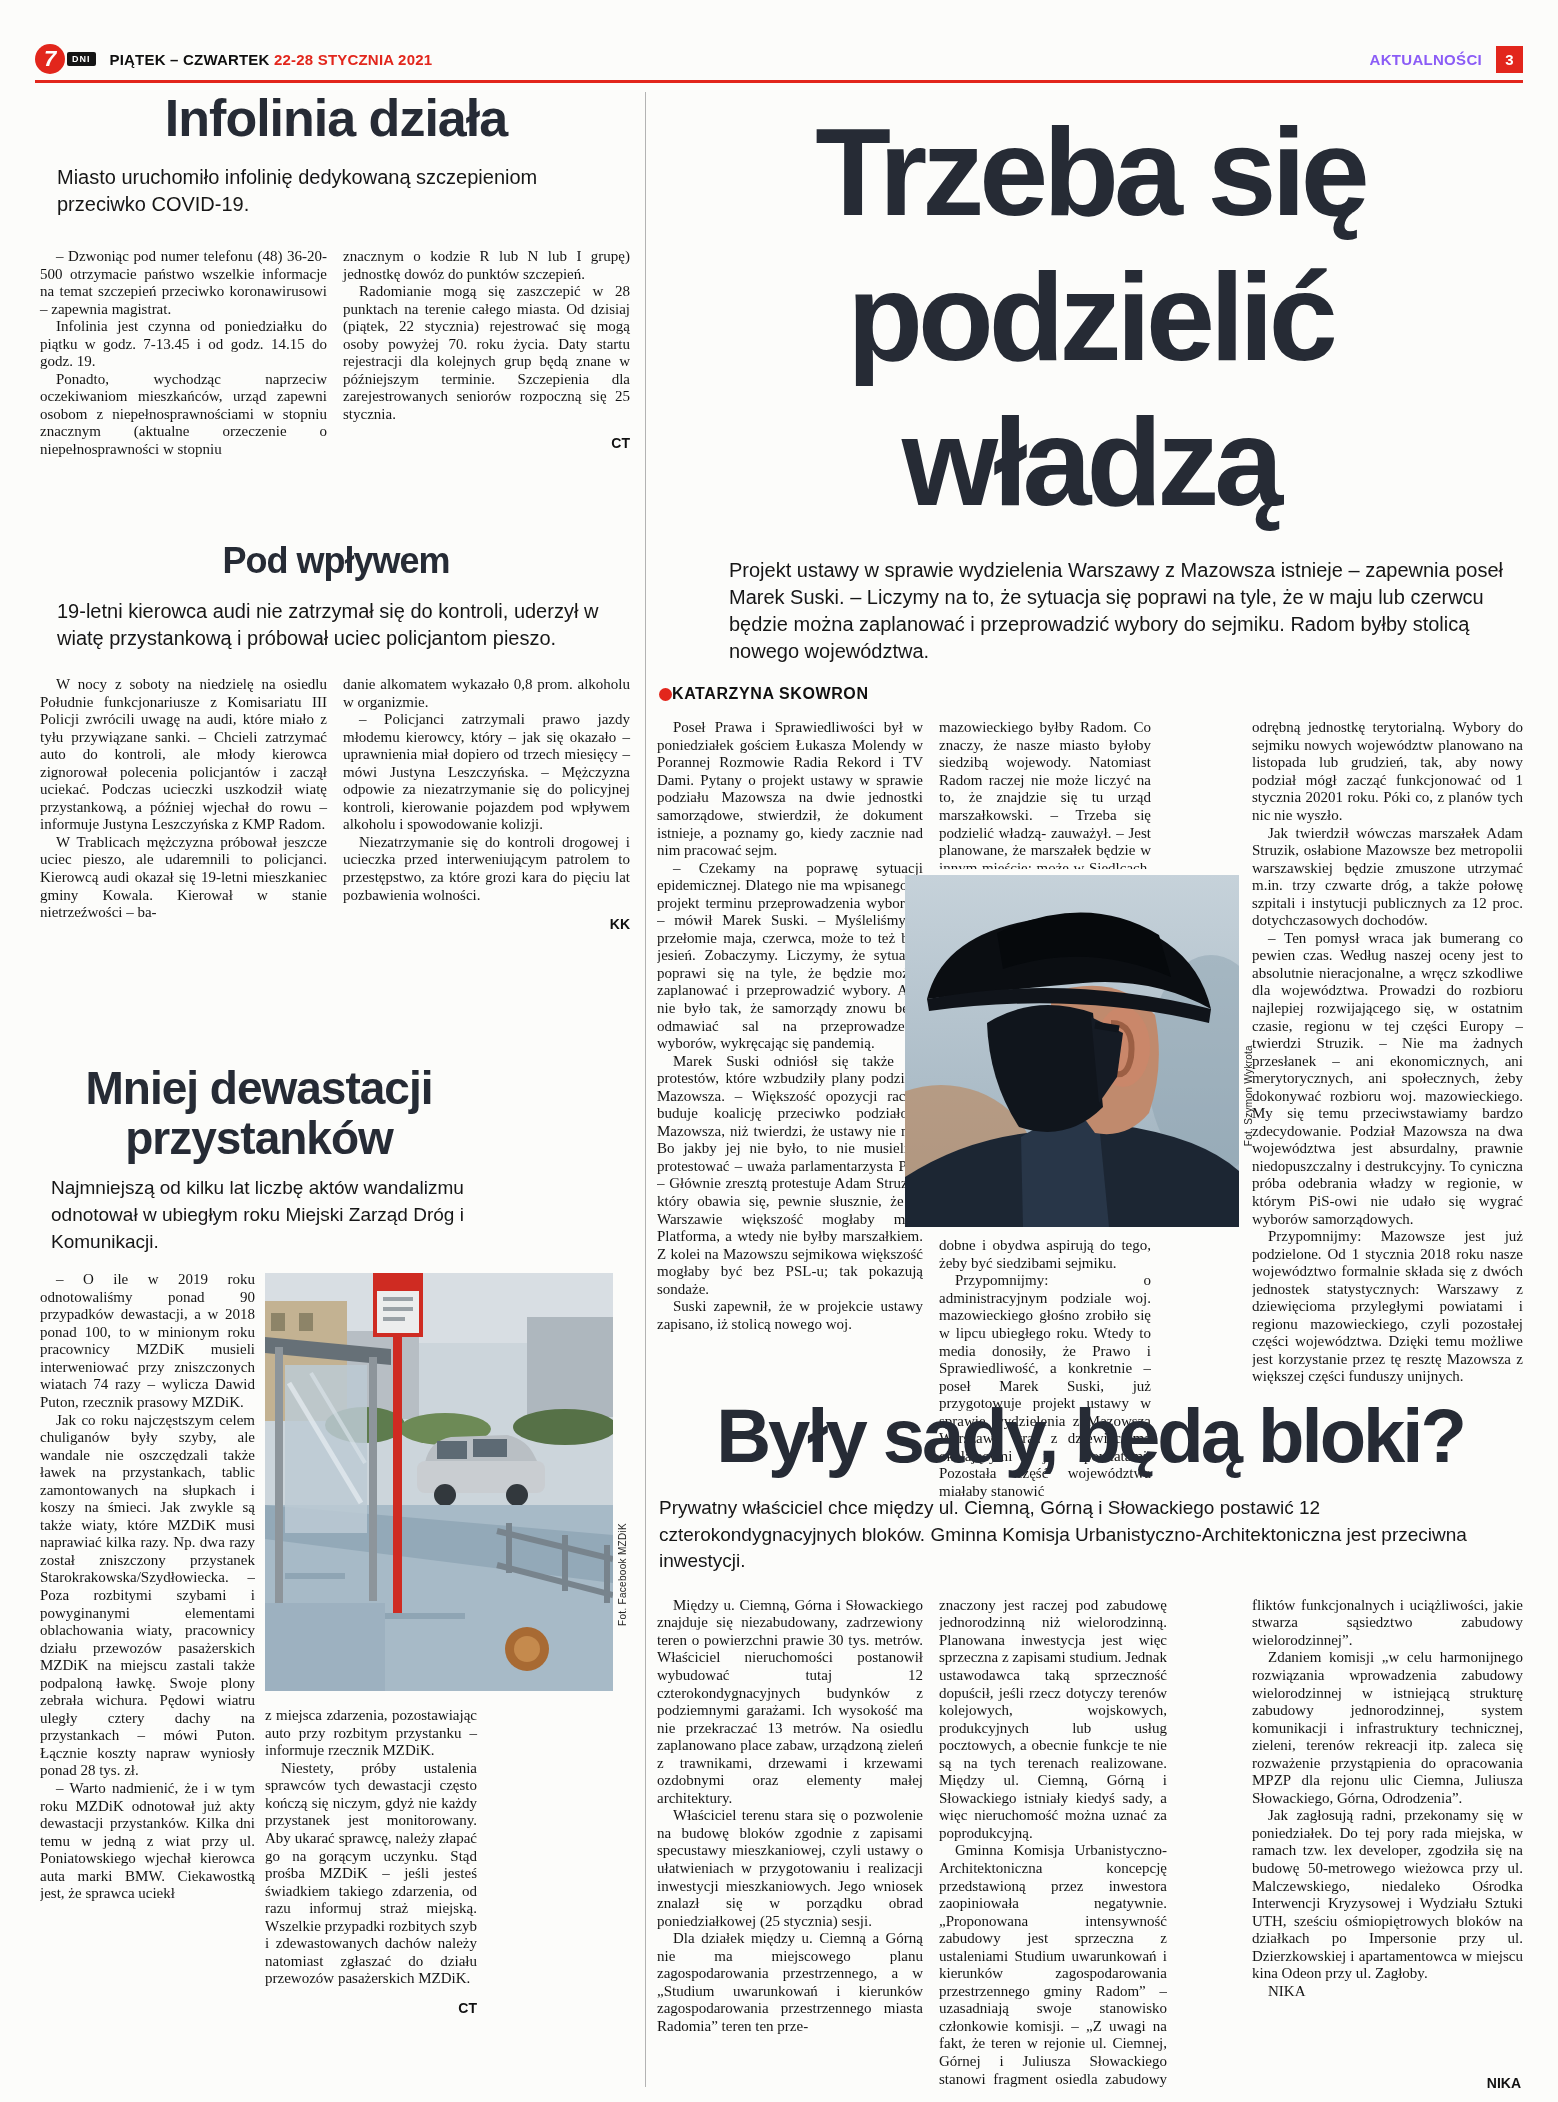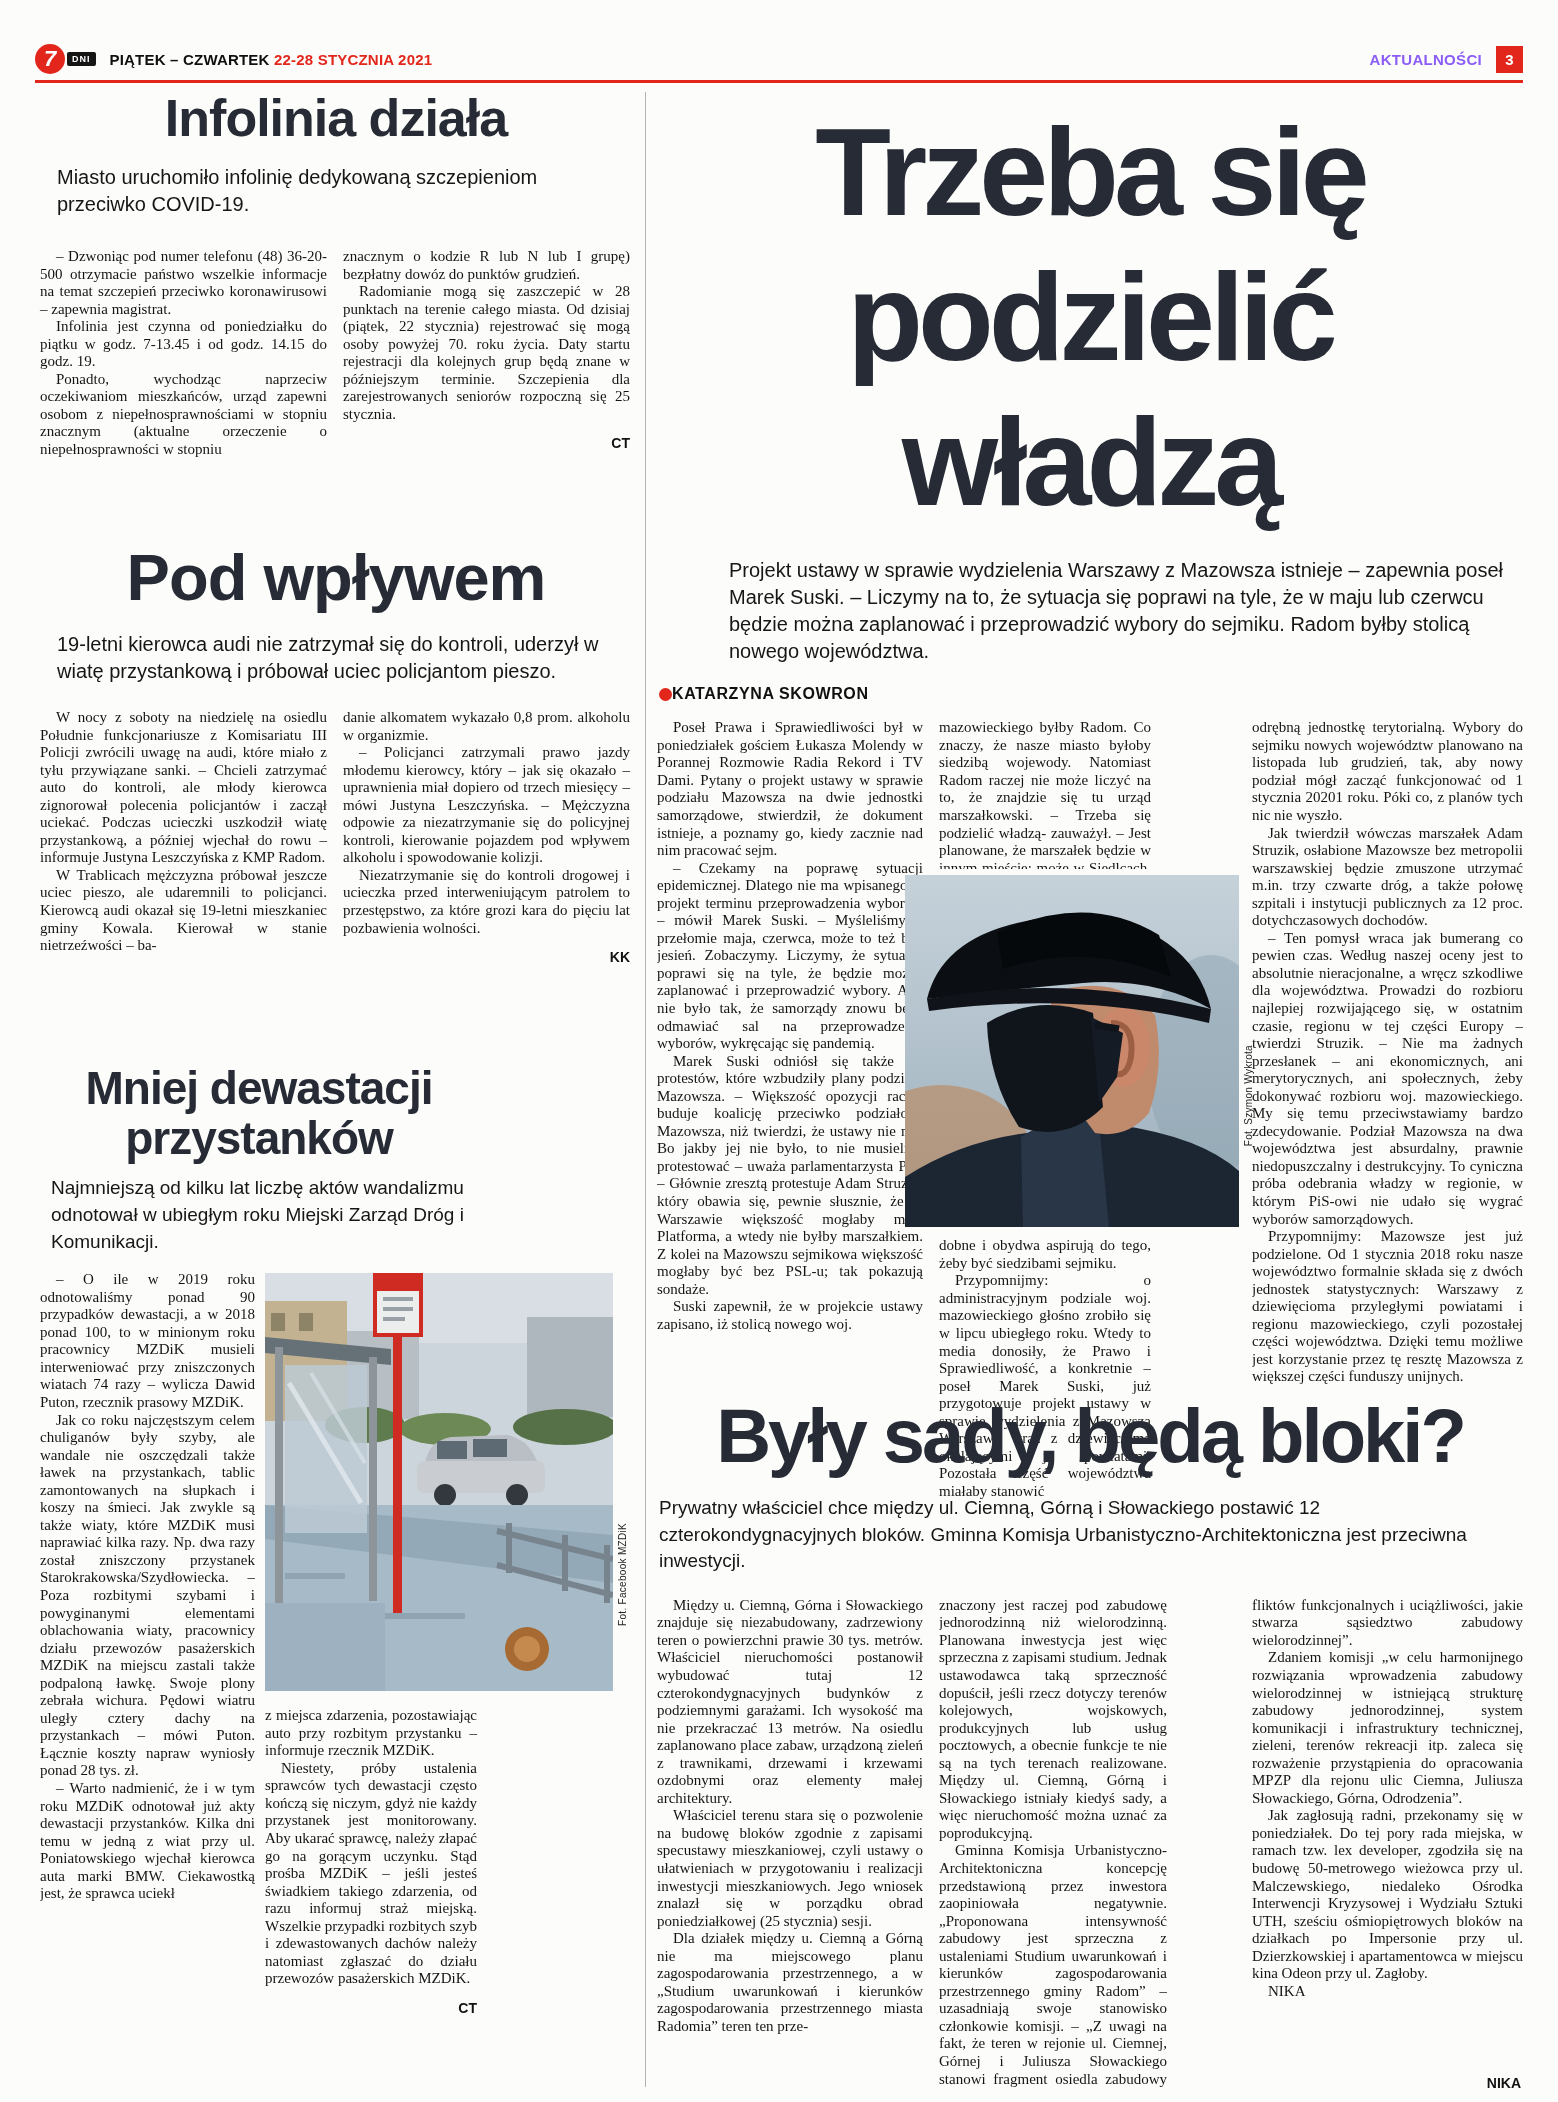--- a/index.html
+++ b/index.html
@@ -45,21 +45,21 @@
 
   
   #art-info { left:35px; top:88px; width:602px; }
   #art-info h1 { font-size:52px; letter-spacing:-1px; margin-bottom:16px; }
   #art-info .lead { font-size:20px; line-height:1.35; width:548px; margin:0 0 30px 22px; }
   .cols2 { display:flex; gap:16px; padding-left:5px; }
   .cols2 .c { width:287px; }
 
   
   #art-pod { left:35px; top:540px; width:602px; }
-  #art-pod h1 { font-size:65px; letter-spacing:-1px; margin-bottom:16px; }
+  #art-pod h1 { font-size:36px; letter-spacing:-1px; margin-bottom:16px; }
   #art-pod .lead { font-size:20px; line-height:1.35; width:558px; margin:0 0 24px 22px; }
 
   
   #art-mniej { left:35px; top:1064px; width:602px; }
   .m-head { width:448px; }
   #art-mniej h1 { font-size:46px; line-height:1.08; letter-spacing:-1px; }
   #art-mniej .lead { font-size:19px; line-height:1.4; width:432px; margin:12px 0 0 16px; }
   .m-body { position:relative; height:832px; margin-top:16px; }
   .m-c1 { position:absolute; left:5px; top:0; width:215px; height:832px; overflow:hidden; }
   .m-photo { position:absolute; left:230px; top:2px; width:348px; height:418px; overflow:hidden; }
@@ -116,21 +116,21 @@
     <h1 class="hl">Infolinia działa</h1>
     <p class="lead">Miasto uruchomiło infolinię dedykowaną szczepieniom przeciwko COVID-19.</p>
     <div class="cols2">
       <div class="c colbody">
           <p>– Dzwoniąc pod numer telefonu (48) 36-20-500 otrzymacie państwo wszelkie informacje na temat szczepień przeciwko koronawirusowi – zapewnia magistrat.</p>
           <p>Infolinia jest czynna od poniedziałku do piątku w godz. 7-13.45 i od godz. 14.15 do godz. 19.</p>
           <p>Ponadto, wychodząc naprzeciw oczekiwaniom mieszkańców, urząd zapewni osobom z niepełnosprawnościami w stopniu znacznym (aktualne orzeczenie o niepełnosprawności w stopniu</p>
         </div>
       <div class="c">
         <div class="colbody cont">
-            <p>znacznym o kodzie R lub N lub I grupę) bezpłatny dowóz do punktów grudzień.</p>
+            <p>znacznym o kodzie R lub N lub I grupę) jednostkę dowóz do punktów szczepień.</p>
             <p>Radomianie mogą się zaszczepić w 28 punktach na terenie całego miasta. Od dzisiaj (piątek, 22 stycznia) rejestrować się mogą osoby powyżej 70. roku życia. Daty startu rejestracji dla kolejnych grup będą znane w późniejszym terminie. Szczepienia dla zarejestrowanych seniorów rozpoczną się 25 stycznia.</p>
           </div>
         <div class="sig">CT</div>
       </div>
     </div>
   </article>
 
   <article id="art-pod">
     <h1 class="hl">Pod wpływem</h1>
     <p class="lead">19-letni kierowca audi nie zatrzymał się do kontroli, uderzył w wiatę przystankową i próbował uciec policjantom pieszo.</p>

